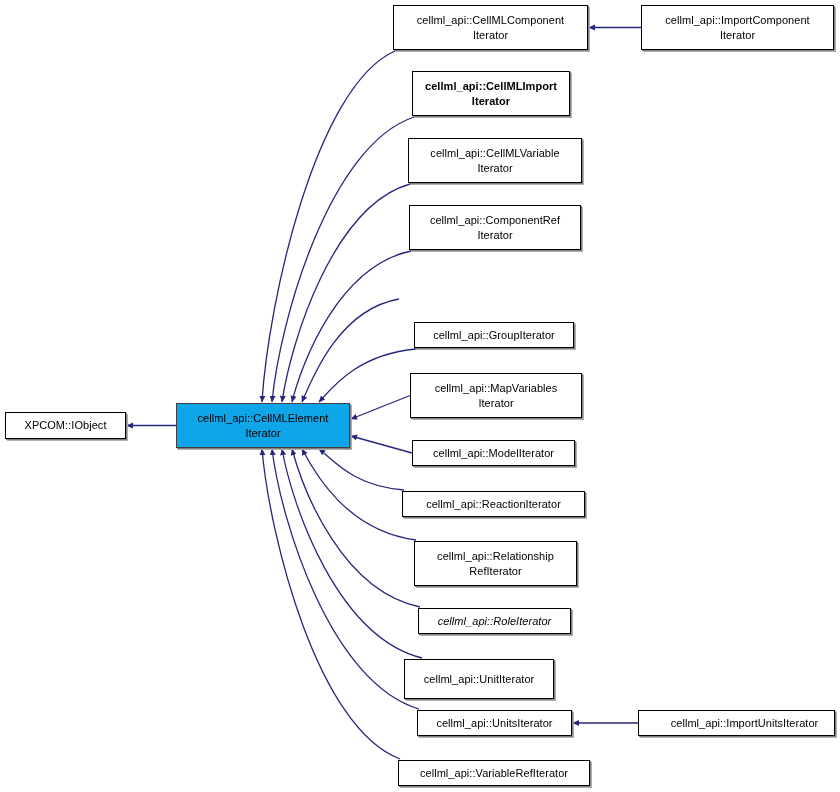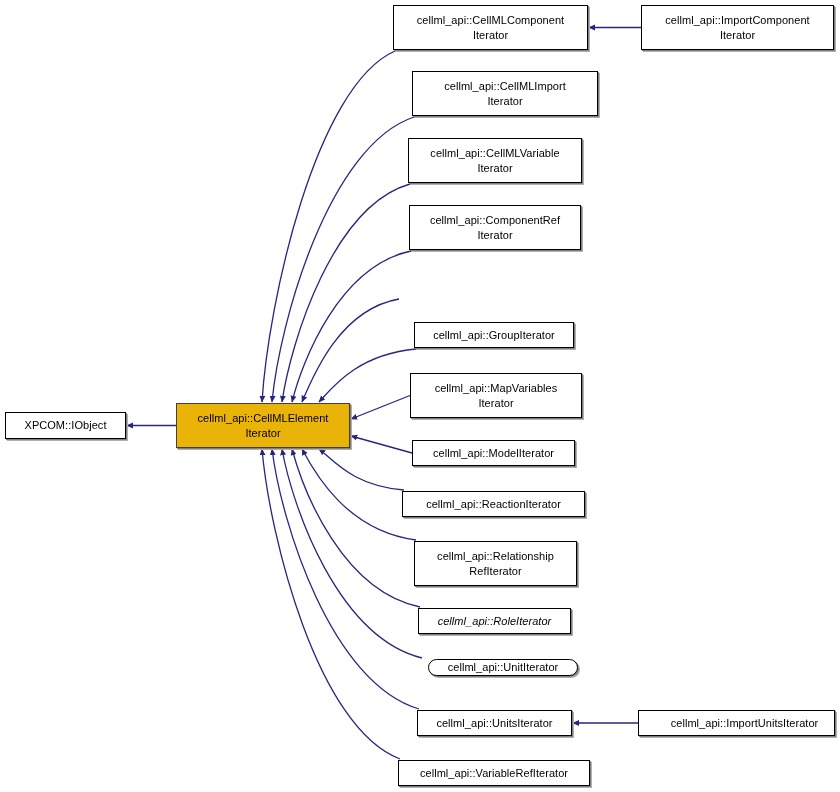--- a/index.html
+++ b/index.html
@@ -38,21 +38,21 @@
     text-align: center;
     font-family: "Liberation Sans", sans-serif;
     font-size: 11px;
     line-height: 15px;
     color: #000000;
     letter-spacing: 0.05px;
     z-index: 2;
     padding: 0 3px;
   }
   .node.highlight {
-    background: #eab308;
+    background: #0ea5e9;
     border: 1px solid #404040;
   }
   .node .lbl {
     display: block;
     width: 100%;
     white-space: pre-line;
   }
 </style>
 </head>
 <body>
@@ -86,21 +86,21 @@
       <span class="lbl">XPCOM::IObject</span>
     </div>
     <div class="node highlight" style="left: 176px; top: 403px; width: 174px; height: 45px;">
       <span class="lbl">cellml_api::CellMLElement
 Iterator</span>
     </div>
     <div class="node" style="left: 393px; top: 5px; width: 195px; height: 45px;">
       <span class="lbl">cellml_api::CellMLComponent
 Iterator</span>
     </div>
-    <div class="node" style="left: 412px; top: 71px; width: 186px; height: 45px;">
+    <div class="node" style="left: 412px; top: 71px; width: 158px; height: 45px; font-weight: bold;">
       <span class="lbl">cellml_api::CellMLImport
 Iterator</span>
     </div>
     <div class="node" style="left: 408px; top: 138px; width: 174px; height: 45px;">
       <span class="lbl">cellml_api::CellMLVariable
 Iterator</span>
     </div>
     <div class="node" style="left: 409px; top: 205px; width: 172px; height: 45px;">
       <span class="lbl">cellml_api::ComponentRef
 Iterator</span>
@@ -118,21 +118,21 @@
     <div class="node" style="left: 402px; top: 491px; width: 183px; height: 26px;">
       <span class="lbl">cellml_api::ReactionIterator</span>
     </div>
     <div class="node" style="left: 414px; top: 541px; width: 163px; height: 45px;">
       <span class="lbl">cellml_api::Relationship
 RefIterator</span>
     </div>
     <div class="node" style="left: 418px; top: 608px; width: 153px; height: 26px; font-style: italic;">
       <span class="lbl">cellml_api::RoleIterator</span>
     </div>
-    <div class="node" style="left: 428px; top: 659px; width: 150px; height: 17px; border-radius: 9px;">
+    <div class="node" style="left: 404px; top: 659px; width: 150px; height: 40px;">
       <span class="lbl">cellml_api::UnitIterator</span>
     </div>
     <div class="node" style="left: 417px; top: 710px; width: 155px; height: 26px;">
       <span class="lbl">cellml_api::UnitsIterator</span>
     </div>
     <div class="node" style="left: 398px; top: 760px; width: 192px; height: 26px;">
       <span class="lbl">cellml_api::VariableRefIterator</span>
     </div>
     <div class="node" style="left: 641px; top: 5px; width: 193px; height: 45px;">
       <span class="lbl">cellml_api::ImportComponent

